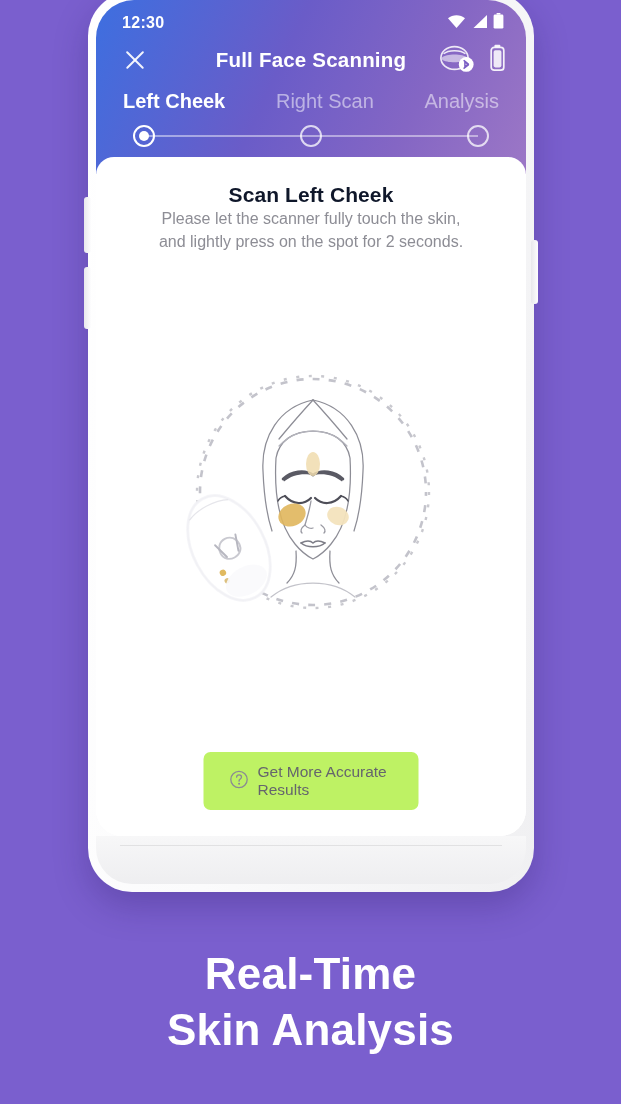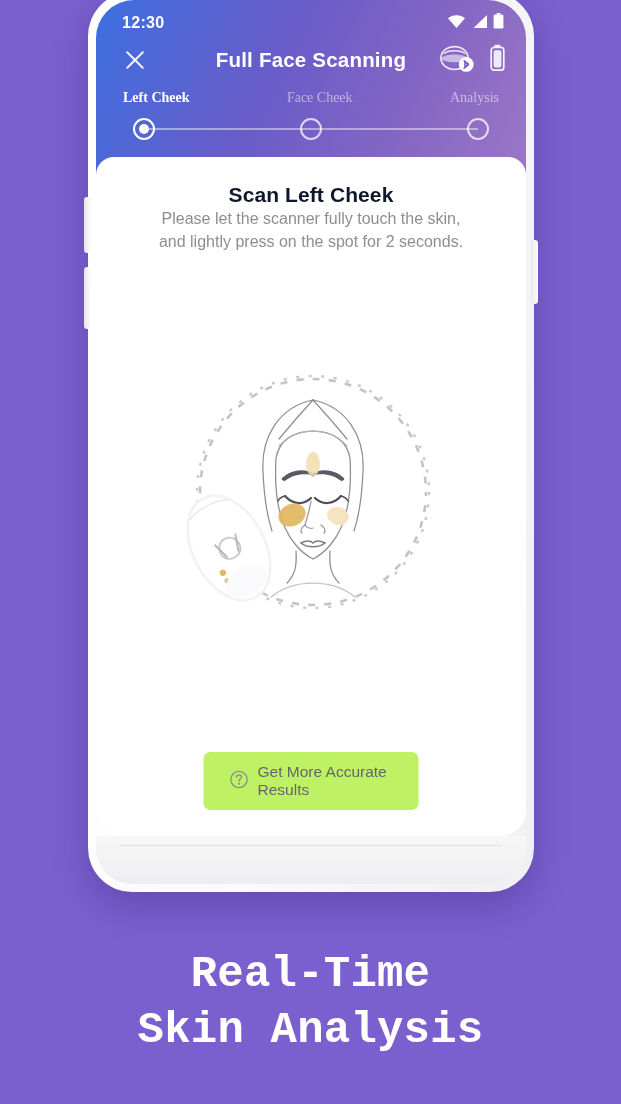--- a/index.html
+++ b/index.html
@@ -116,25 +116,24 @@
     z-index: 2;
   }
 
   
   #tab-row {
     display: flex;
     justify-content: space-between;
     padding: 4px 27px 0 27px;
   }
   .tab-label {
-    font-size: 14px;
+    font-size: 20px;
     color: rgba(255,255,255,.52);
     cursor: pointer;
     white-space: nowrap;
-    font-family: Liberation Serif, serif;
   }
   .tab-label.active { color: #ffffff; font-weight: bold; }
 
   
   #stepper {
     position: relative;
     margin: 11px 37px 0 37px;
     height: 24px;
     display: flex;
     align-items: center;
@@ -238,21 +237,20 @@
     height: 1px;
     background: rgba(0,0,0,.08);
   }
 
   
   #promo {
     position: absolute;
     left: 0; right: 0;
     top: 946px;
     text-align: center;
-    font-family: Liberation Mono, monospace;
   }
   .promo-line {
     color: #ffffff;
     font-size: 44px;
     font-weight: bold;
     line-height: 1.28;
     letter-spacing: .2px;
   }
 </style>
 </head>
@@ -311,21 +309,21 @@
               <rect x="2.2" y="3.4" width="12.6" height="22.8" rx="3" fill="none" stroke="rgba(255,255,255,.9)" stroke-width="1.7"></rect>
               <rect x="4.6" y="6.2" width="7.8" height="17.2" rx="1.8" fill="rgba(255,255,255,.85)"></rect>
             </svg>
           </span>
 
         </div>
       </div>
 
       <div id="tab-row">
         <div class="tab-label active">Left Cheek</div>
-        <div class="tab-label">Face Cheek</div>
+        <div class="tab-label">Right Scan</div>
         <div class="tab-label">Analysis</div>
       </div>
 
       <div id="stepper">
         <div id="stepper-track"></div>
         <div class="step-dot active"></div>
         <div id="stepper-spacer-a"></div>
         <div class="step-dot"></div>
         <div id="stepper-spacer-b"></div>
         <div class="step-dot"></div>

